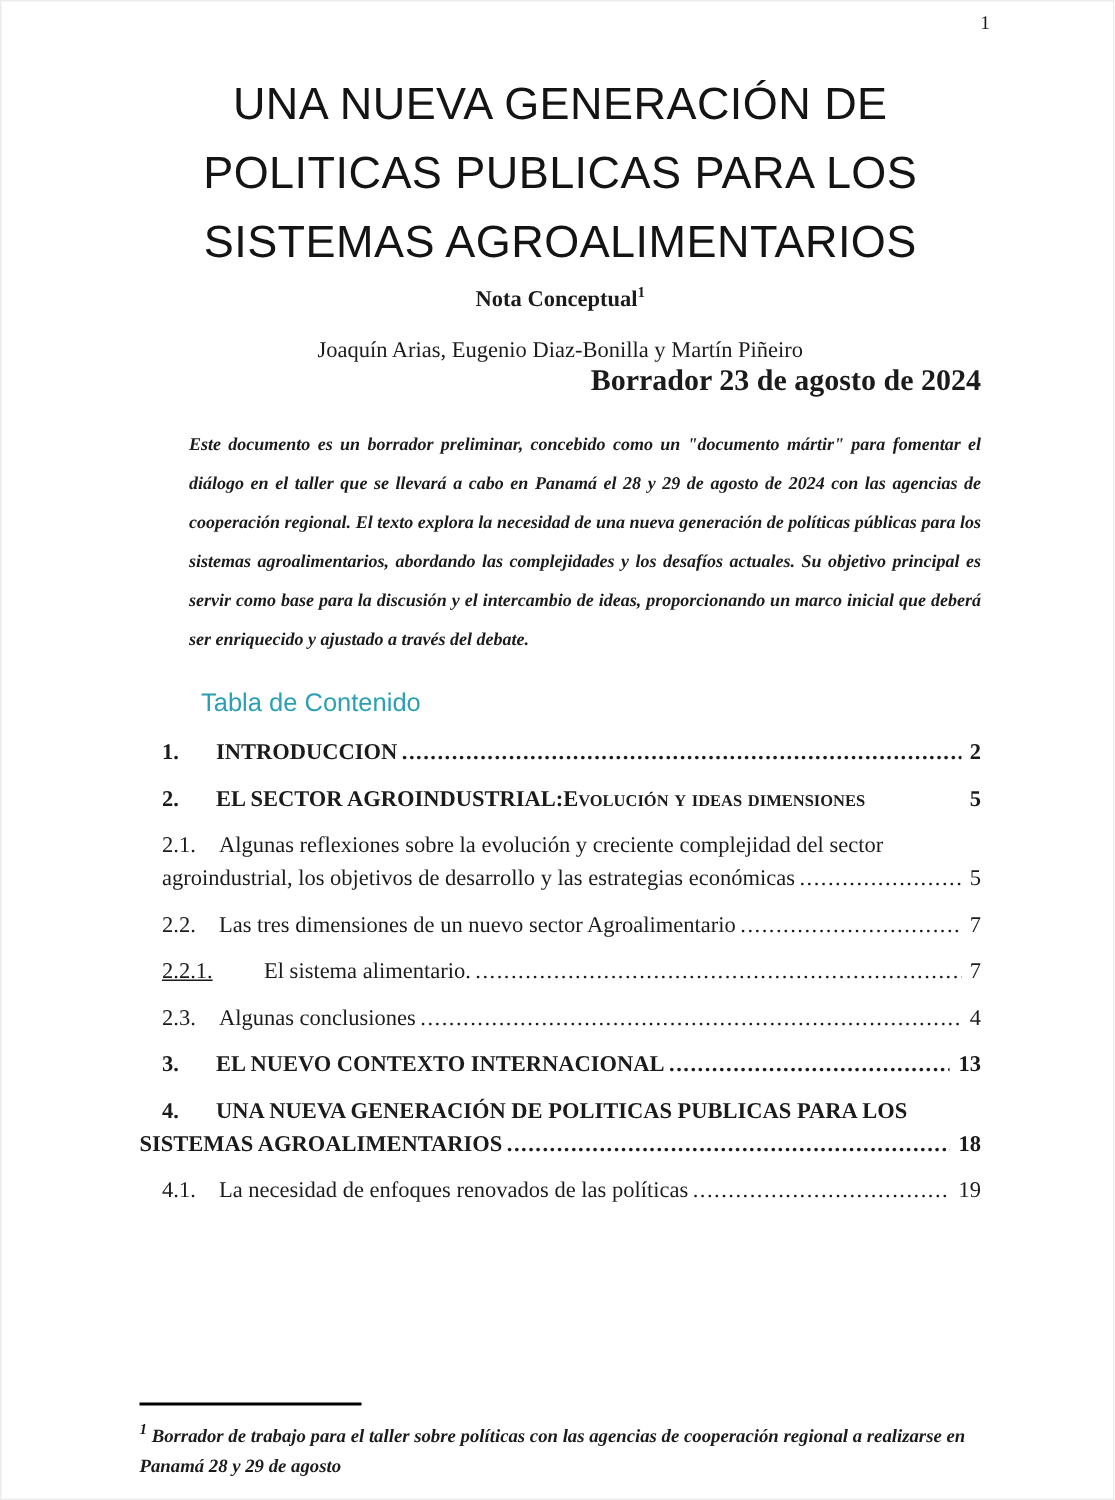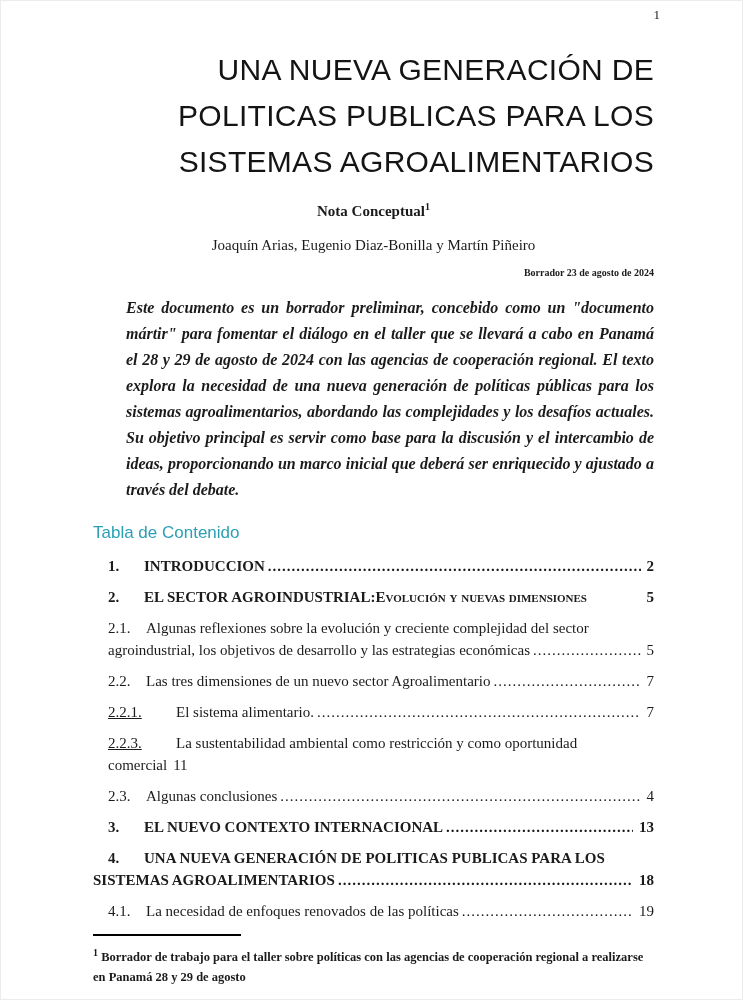--- a/index.html
+++ b/index.html
@@ -21,45 +21,44 @@
   .content {
     padding:40px 88px 0 92px;
     box-sizing:border-box;
   }
   .doc-title {
     margin:6px 0 0 0;
     font-family:"Liberation Sans", sans-serif;
     font-weight:400;
     font-size:30px;
     line-height:46px;
-    text-align:right;
+    text-align:center;
     color:#141414;
     letter-spacing:0.3px;
   }
   .subtitle {
-    margin-top:16px;
+    margin-top:5px;
     text-align:center;
     font-size:15px;
     font-weight:bold;
   }
   .subtitle sup, .footnote sup { font-size:10px; }
   .authors {
     margin-top:17px;
     text-align:center;
     font-size:15px;
   }
   .draft-date {
-    margin-top:13px;
     text-align:right;
-    font-size:10px;
+    font-size:20px;
     font-weight:bold;
   }
   .abstract {
     margin:17px 0 0 33px;
-    font-size:16px;
+    font-size:12px;
     font-weight:bold;
     font-style:italic;
     line-height:26px;
     text-align:justify;
   }
   .toc-heading {
     margin-top:20px;
     font-family:"Liberation Sans", sans-serif;
     font-size:17px;
     font-weight:400;
@@ -90,21 +89,21 @@
     letter-spacing:1px;
   }
   .leader::after {
     content:"................................................................................................................................................................";
   }
   .spacer { flex:1 1 auto; }
   .pg { flex:0 0 auto; padding-left:3px; }
   .pg-inline { padding-left:6px; }
   .footnote-area {
     position:absolute;
-    left:92px; right:88px; bottom:12px;
+    left:92px; right:88px; bottom:12px;font-style:italic;
   }
   .footnote-rule {
     width:148px;
     border-top:2px solid #000;
     margin-bottom:7px;
   }
   .footnote {
     font-size:12.5px;
     font-weight:bold;
     line-height:20px;
@@ -128,38 +127,38 @@
     <div class="subtitle">
       <span>Nota Conceptual</span><sup>1</sup>
     </div>
 
     <div class="authors">Joaquín Arias, Eugenio Diaz-Bonilla y Martín Piñeiro</div>
 
     <div class="draft-date">Borrador 23 de agosto de 2024</div>
 
     <p class="abstract">Este documento es un borrador preliminar, concebido como un "documento mártir" para fomentar el diálogo en el taller que se llevará a cabo en Panamá el 28 y 29 de agosto de 2024 con las agencias de cooperación regional. El texto explora la necesidad de una nueva generación de políticas públicas para los sistemas agroalimentarios, abordando las complejidades y los desafíos actuales. Su objetivo principal es servir como base para la discusión y el intercambio de ideas, proporcionando un marco inicial que deberá ser enriquecido y ajustado a través del debate.</p>
 
-    <div class="toc-heading" style="color: rgb(43, 160, 180);">Tabla de Contenido</div>
+    <div class="toc-heading" style="color: rgb(43, 160, 180); margin-left: 41px;">Tabla de Contenido</div>
 
     <div class="toc">
 
       <div class="toc-entry bold">
         <div class="toc-line">
           <span class="num n1">1.</span>
           <span class="lbl">INTRODUCCION</span>
           <span class="leader"></span>
           <span class="pg">2</span>
         </div>
       </div>
 
       <div class="toc-entry bold">
         <div class="toc-line">
           <span class="num n1">2.</span>
           <span class="lbl">EL SECTOR AGROINDUSTRIAL: </span>
-          <span class="lbl smallcaps">Evolución y nuevas dimensiones</span>
+          <span class="lbl smallcaps">Evolución y ideas dimensiones</span>
           <span class="spacer"></span>
           <span class="pg">5</span>
         </div>
       </div>
 
       <div class="toc-entry">
         <div class="toc-line">
           <span class="num n2">2.1.</span>
           <span class="lbl">Algunas reflexiones sobre la evolución y creciente complejidad del sector</span>
         </div>
@@ -182,30 +181,20 @@
       <div class="toc-entry">
         <div class="toc-line">
           <span class="num n3">2.2.1.</span>
           <span class="lbl">El sistema alimentario.</span>
           <span class="leader"></span>
           <span class="pg">7</span>
         </div>
       </div>
 
 
-      <div class="toc-entry">
-        <div class="toc-line">
-          <span class="num n3">2.2.3.</span>
-          <span class="lbl">La sustentabilidad ambiental como restricción y como oportunidad</span>
-        </div>
-        <div class="toc-line">
-          <span class="lbl">comercial</span>
-          <span class="pg-inline">11</span>
-        </div>
-      </div>
 
       <div class="toc-entry">
         <div class="toc-line">
           <span class="num n2">2.3.</span>
           <span class="lbl">Algunas conclusiones</span>
           <span class="leader"></span>
           <span class="pg">4</span>
         </div>
       </div>
 

